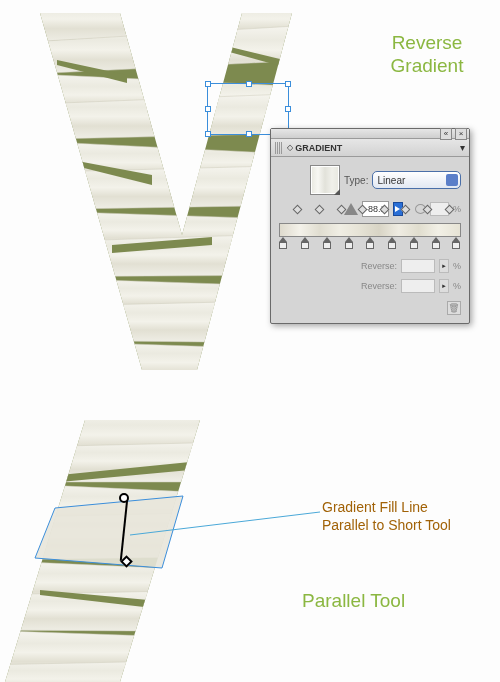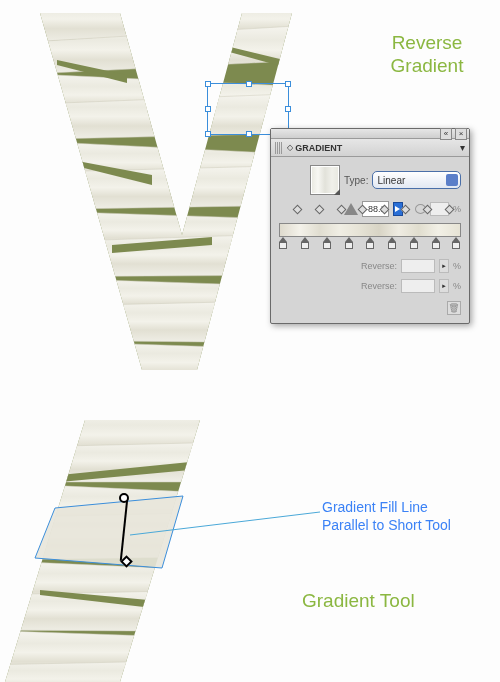--- a/index.html
+++ b/index.html
@@ -1,19 +1,19 @@
 <!DOCTYPE html>
 <html><head>
 <meta charset="utf-8">
 <style>
   * { box-sizing: border-box; margin: 0; padding: 0; }
   body { width: 500px; height: 682px; background: #fdfdfd; font-family: Arial, sans-serif; position: relative; overflow: hidden; }
   .canvas { position: absolute; inset: 0; }
   .label { position: absolute; color: #8bb741; font-size: 19px; line-height: 1.2; font-weight: 400; text-align: center; }
-  .label-small { position: absolute; color: #3b82f6; font-size: 14px; line-height: 1.3; }
+  .label-small { position: absolute; color: #a16207; font-size: 14px; line-height: 1.3; }
   
   
   .v-wrap { position: absolute; top: 5px; left: 12px; width: 290px; height: 370px; }
   .v-svg { width: 100%; height: 100%; }
   
   
   .sel-box { position: absolute; border: 1px solid #3b8edb; }
   .sel-handle { position: absolute; width: 6px; height: 6px; background: #fff; border: 1px solid #3b8edb; }
   
   
@@ -249,15 +249,15 @@
   <svg style="position:absolute;top:420px;left:0;width:500px;height:262px;pointer-events:none;">
     <line x1="130" y1="115" x2="320" y2="92" stroke="#4aa8d8" stroke-width="1"></line>
   </svg>
 
   <div class="label-small" style="top:498px;left:322px;">
     <span>Gradient Fill Line</span><br>
     <span>Parallel to Short Tool</span>
   </div>
 
   <div class="label" style="top:590px;left:302px;">
-    <span>Gradient Tool</span>
+    <span>Parallel Tool</span>
   </div>
 </div>
 
 </body></html>

